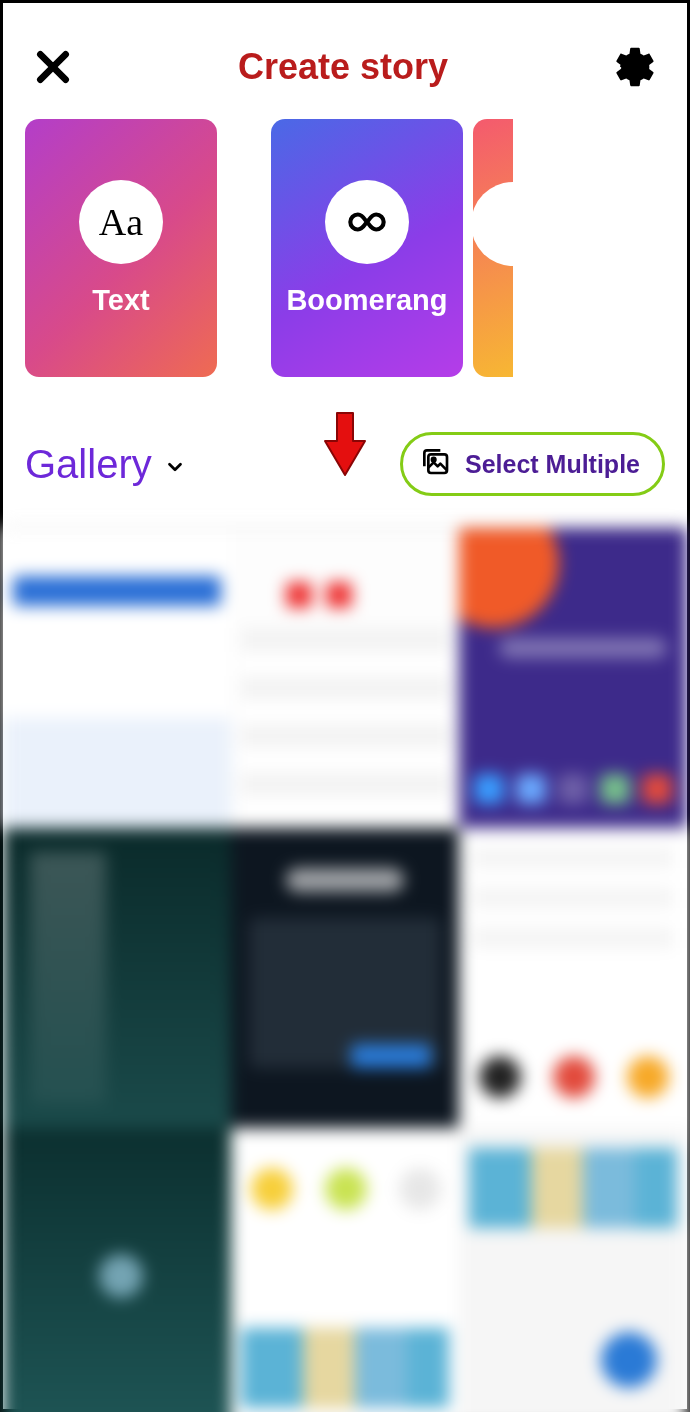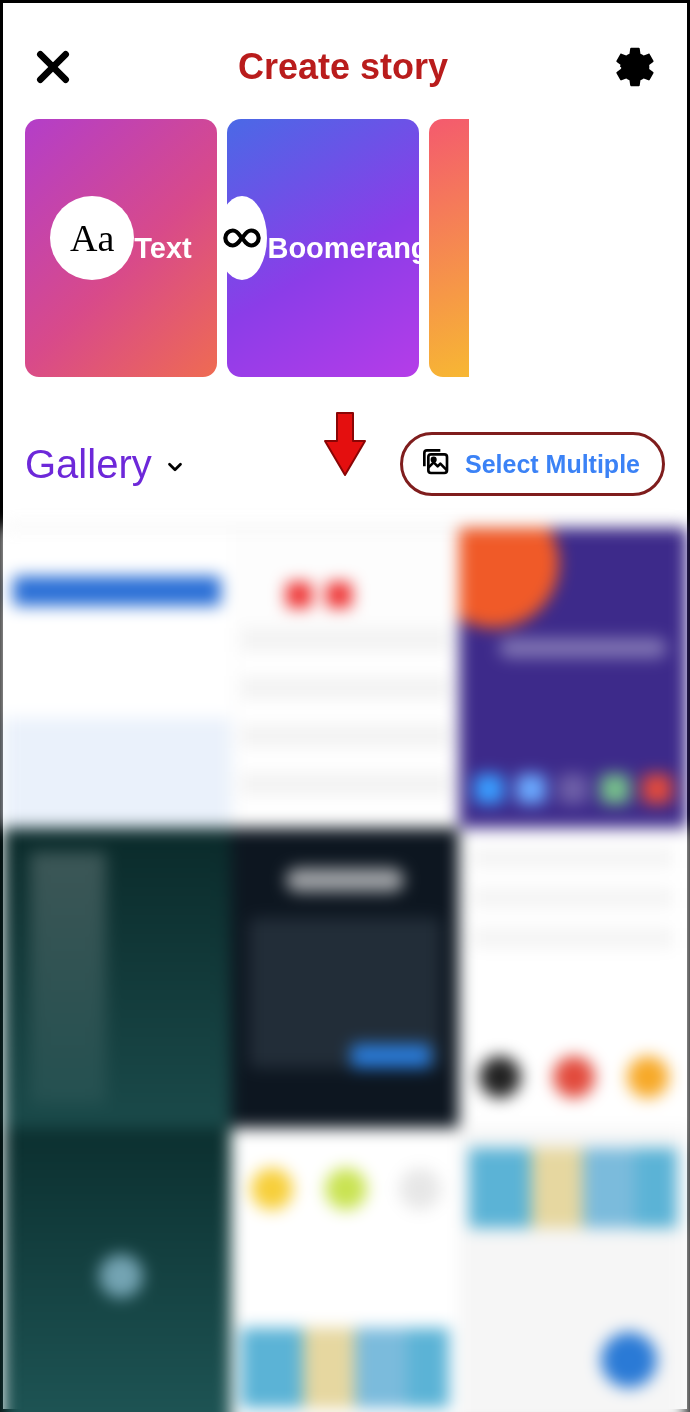--- a/index.html
+++ b/index.html
@@ -7,35 +7,35 @@
   .frame { width: 690px; height: 1412px; border: 3px solid #000; position: relative; background: #fff; }
 
   
   .header { display: flex; align-items: center; justify-content: space-between; padding: 40px 28px 28px 28px; }
   .close-btn { width: 44px; height: 44px; display: flex; align-items: center; justify-content: center; cursor: pointer; }
   .title { font-size: 36px; font-weight: 700; color: #b91c1c; }
   .settings-btn { width: 48px; height: 48px; display: flex; align-items: center; justify-content: center; cursor: pointer; }
 
   
   .modes { display: flex; gap: 10px; padding: 0 22px 0 22px; overflow: hidden; }
-  .mode-card { width: 192px; height: 258px; border-radius: 14px; flex-shrink: 0; display: flex; align-items: center; justify-content: center; color: #fff; font-weight: 700; font-size: 24px; cursor: pointer; position: relative; }
+  .mode-card { width: 192px; height: 258px; border-radius: 14px; flex-shrink: 0; display: flex; flex-direction: column; align-items: center; justify-content: center; color: #fff; font-weight: 700; font-size: 24px; cursor: pointer; position: relative; }
   .mode-icon-circle { width: 84px; height: 84px; background: #fff; border-radius: 50%; display: flex; align-items: center; justify-content: center; margin-bottom: 20px; color: #000; }
   .mode-label { font-size: 29px; font-weight: 700; }
   .card-text { background: linear-gradient(135deg, #b33ec9 0%, #d84a8a 55%, #ef6b52 100%); }
   .card-green { background: linear-gradient(180deg, #36bb8a 0%, #4cc66d 100%); }
-  .card-purple { background: linear-gradient(150deg, #4a69e6 0%, #8b3de8 55%, #b53de8 100%); }
+  .card-purple { background: linear-gradient(150deg, #4a69e6 0%, #8b3de8 55%, #b53de8 100%); margin-left: 44px; }
   .card-orange { background: linear-gradient(160deg, #f45a6e 0%, #f7b733 100%); width: 40px; border-radius: 14px 0 0 14px; }
   .card-orange .mode-icon-circle { margin-left: 40px; }
 
   
   .gallery-bar { display: flex; align-items: center; justify-content: space-between; padding: 55px 22px 30px 22px; position: relative; }
   .gallery-dd { display: flex; align-items: center; gap: 12px; font-size: 40px; font-weight: 500; color: #6d28d9; cursor: pointer; }
   .chev { display: inline-block; }
   .red-arrow { position: absolute; left: 50%; transform: translateX(-50%); top: 32px; }
-  .select-multi { border: 3px solid #7f1d1d; border-radius: 40px; padding: 10px 22px 10px 16px; display: flex; align-items: center; gap: 14px; font-size: 25px; font-weight: 600; color: #3b82f6; cursor: pointer; background: #fff; }
+  .select-multi { border: 3px solid #84cc16; border-radius: 40px; padding: 10px 22px 10px 16px; display: flex; align-items: center; gap: 14px; font-size: 25px; font-weight: 600; color: #4c1d95; cursor: pointer; background: #fff; }
 
   
   .grid { display: grid; grid-template-columns: repeat(3, 1fr); grid-auto-rows: 300px; filter: blur(8px); border-top: 2px solid #ddd; }
   .thumb { background: #eee; position: relative; overflow: hidden; }
   
   .t1 { background: linear-gradient(#fff 45%, #fff 45%), #fff; }
   .t1::before { content:""; position:absolute; top:48px; left:10px; right:10px; height:30px; background:#2a6fd6; border-radius:4px; }
   .t1::after { content:""; position:absolute; bottom:0; left:0; right:0; height:110px; background:#eaf1fb; }
   .t2 { background:#fdfdfd; }
   .t2::before{content:"";position:absolute;top:54px;left:55px;width:26px;height:26px;background:#e33;border-radius:4px;box-shadow:40px 0 0 #e33;}

